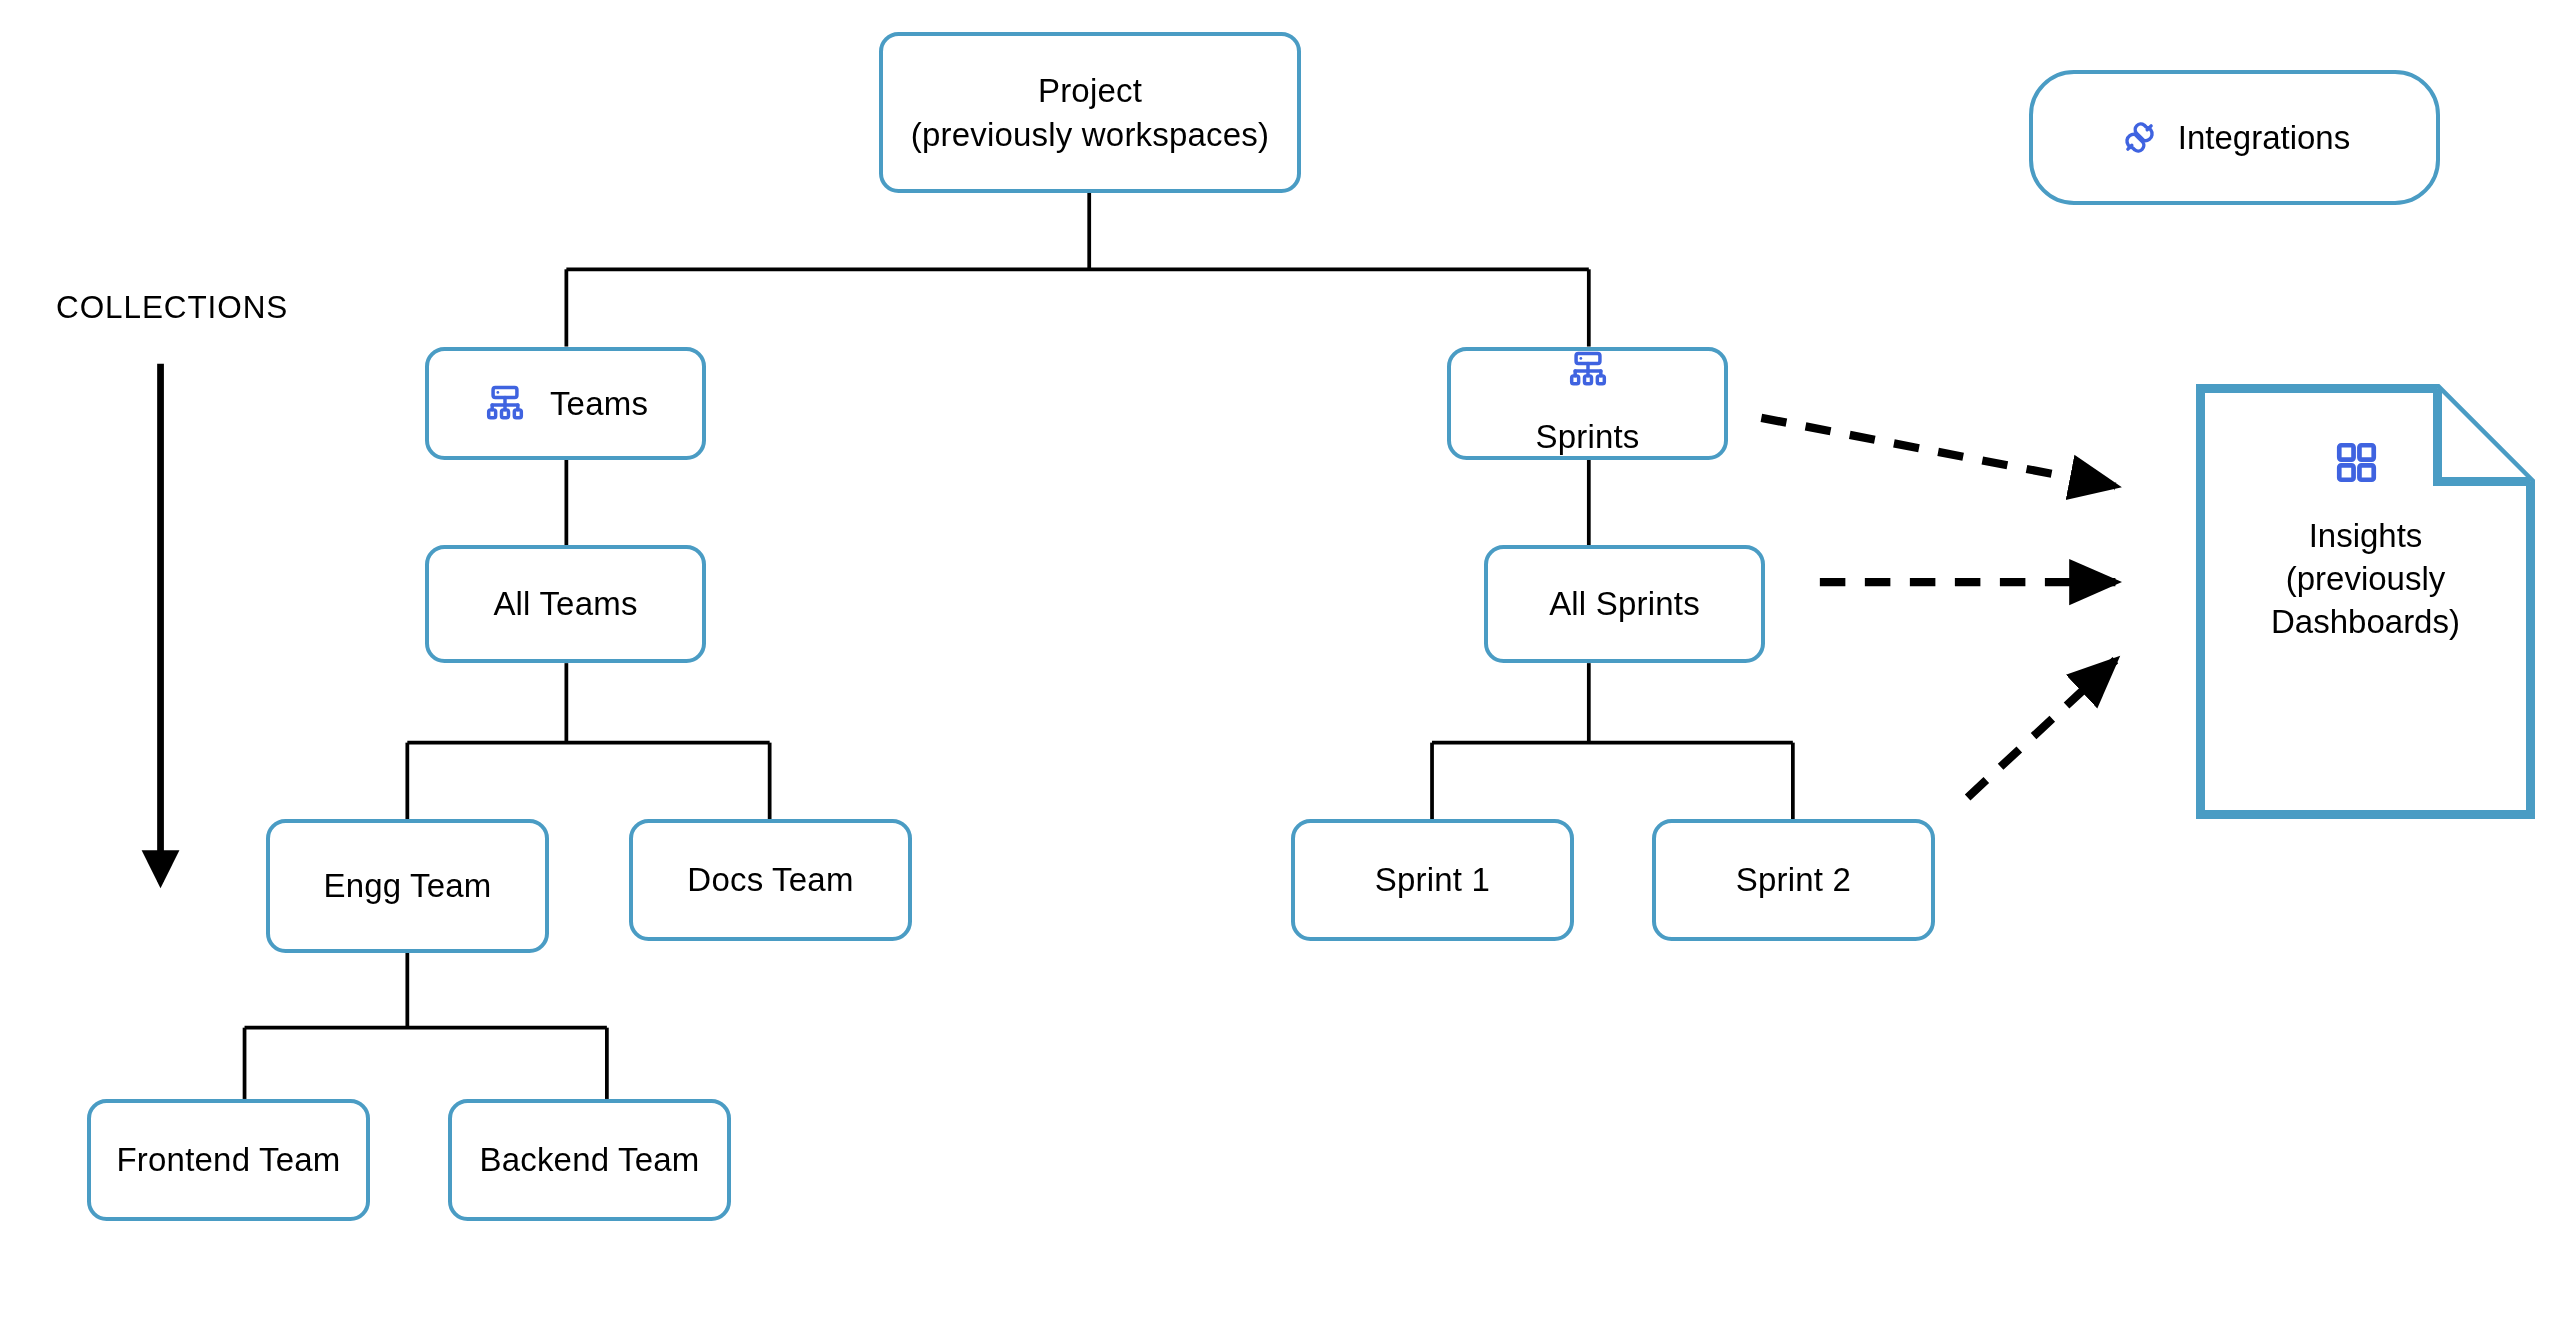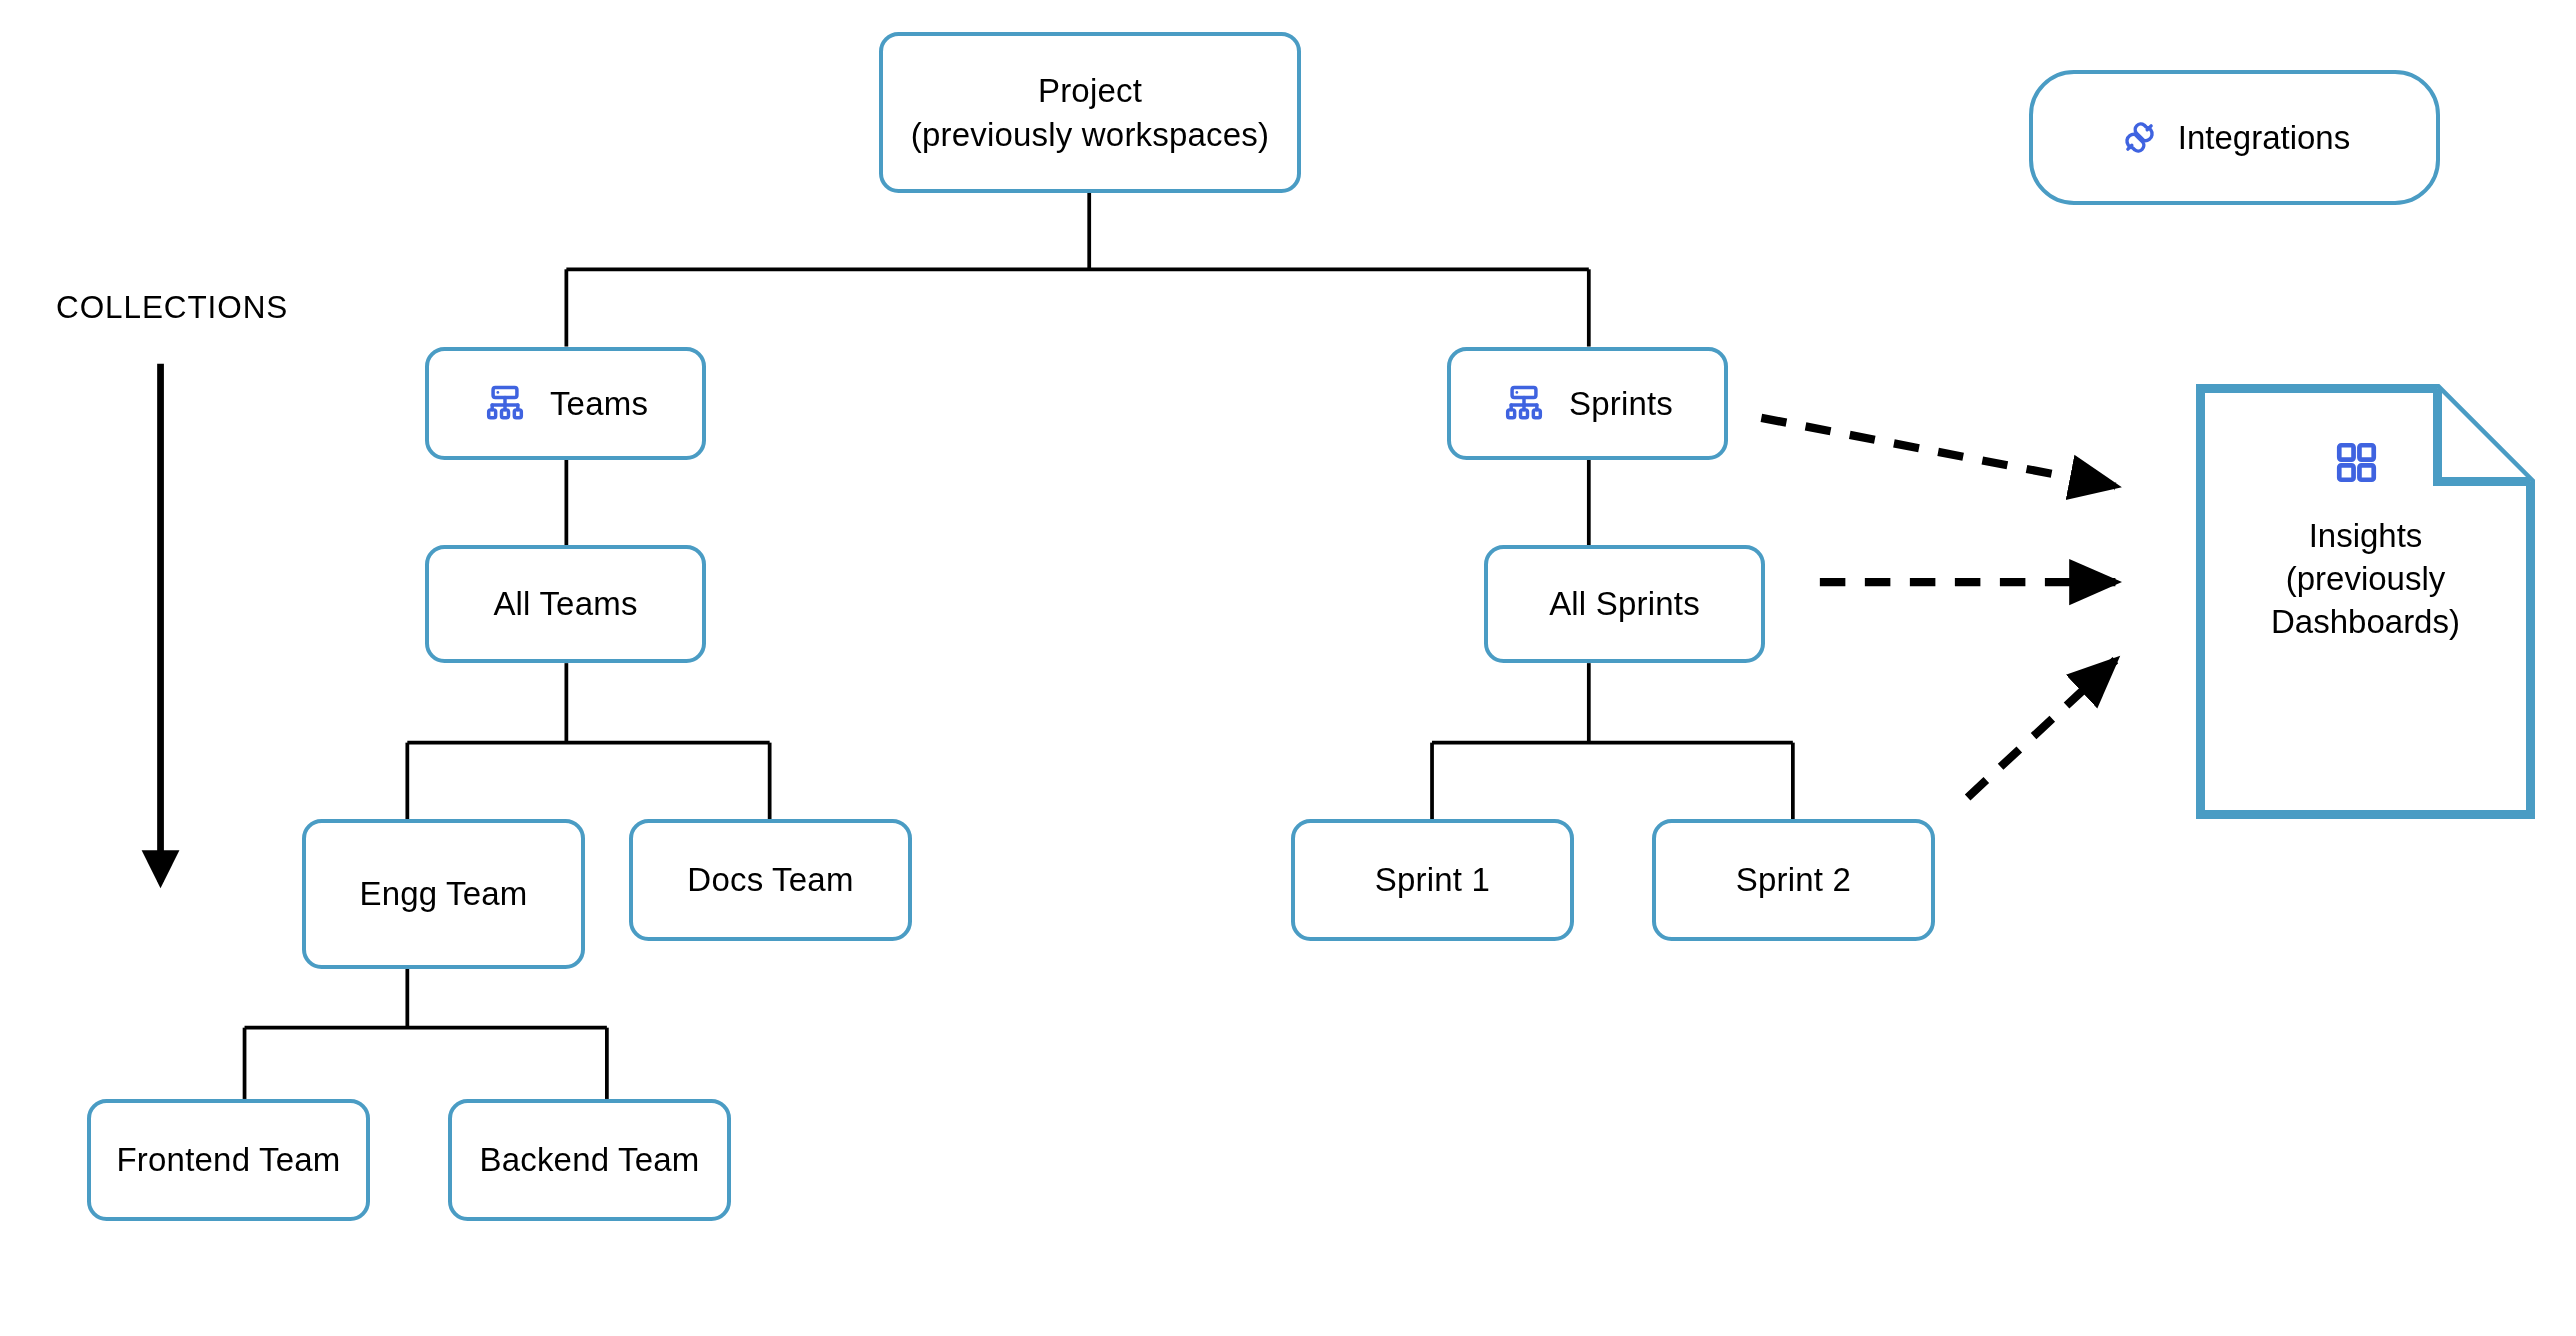--- a/index.html
+++ b/index.html
@@ -181,21 +181,21 @@
         <path d="M12 12.6 L12 15.2"></path>
         <path d="M19 12.6 L19 15.2"></path>
         <rect x="3.1" y="15.2" width="3.8" height="4.3" rx="1"></rect>
         <rect x="10.1" y="15.2" width="3.8" height="4.3" rx="1"></rect>
         <rect x="17.1" y="15.2" width="3.8" height="4.3" rx="1"></rect>
       </svg>
     </span>
     <span class="node-label">Teams</span>
   </div>
 
-  <div class="node with-icon" style="left:1447px; top:347px; width:281px; height:113px;">
+  <div class="node with-icon" style="left:1447px; top:347px; width:281px; height:113px;flex-direction:column;">
     <span class="icon">
       <svg width="44" height="44" viewBox="0 0 24 24" fill="none" stroke="#3f63e0" stroke-width="1.9" stroke-linecap="round" stroke-linejoin="round">
         <rect x="5.5" y="3" width="13" height="5.4" rx="1.2"></rect>
         <circle cx="8.1" cy="5.7" r="0.75" fill="#3f63e0" stroke="none"></circle>
         <path d="M12 8.4 L12 12.6"></path>
         <path d="M5 12.6 L19 12.6"></path>
         <path d="M5 12.6 L5 15.2"></path>
         <path d="M12 12.6 L12 15.2"></path>
         <path d="M19 12.6 L19 15.2"></path>
         <rect x="3.1" y="15.2" width="3.8" height="4.3" rx="1"></rect>
@@ -207,21 +207,21 @@
   </div>
 
   <div class="node" style="left:425px; top:545px; width:281px; height:118px;">
     <span class="node-label">All Teams</span>
   </div>
 
   <div class="node" style="left:1447px; top:545px; width:281px; height:118px;margin-left:37px;">
     <span class="node-label">All Sprints</span>
   </div>
 
-  <div class="node" style="left:266px; top:819px; width:283px; height:150px;margin-left:36px;">
+  <div class="node" style="left:266px; top:819px; width:283px; height:134px;">
     <span class="node-label">Engg Team</span>
   </div>
 
   <div class="node" style="left:629px; top:819px; width:283px; height:122px;">
     <span class="node-label">Docs Team</span>
   </div>
 
   <div class="node" style="left:1291px; top:819px; width:283px; height:122px;">
     <span class="node-label">Sprint 1</span>
   </div>

